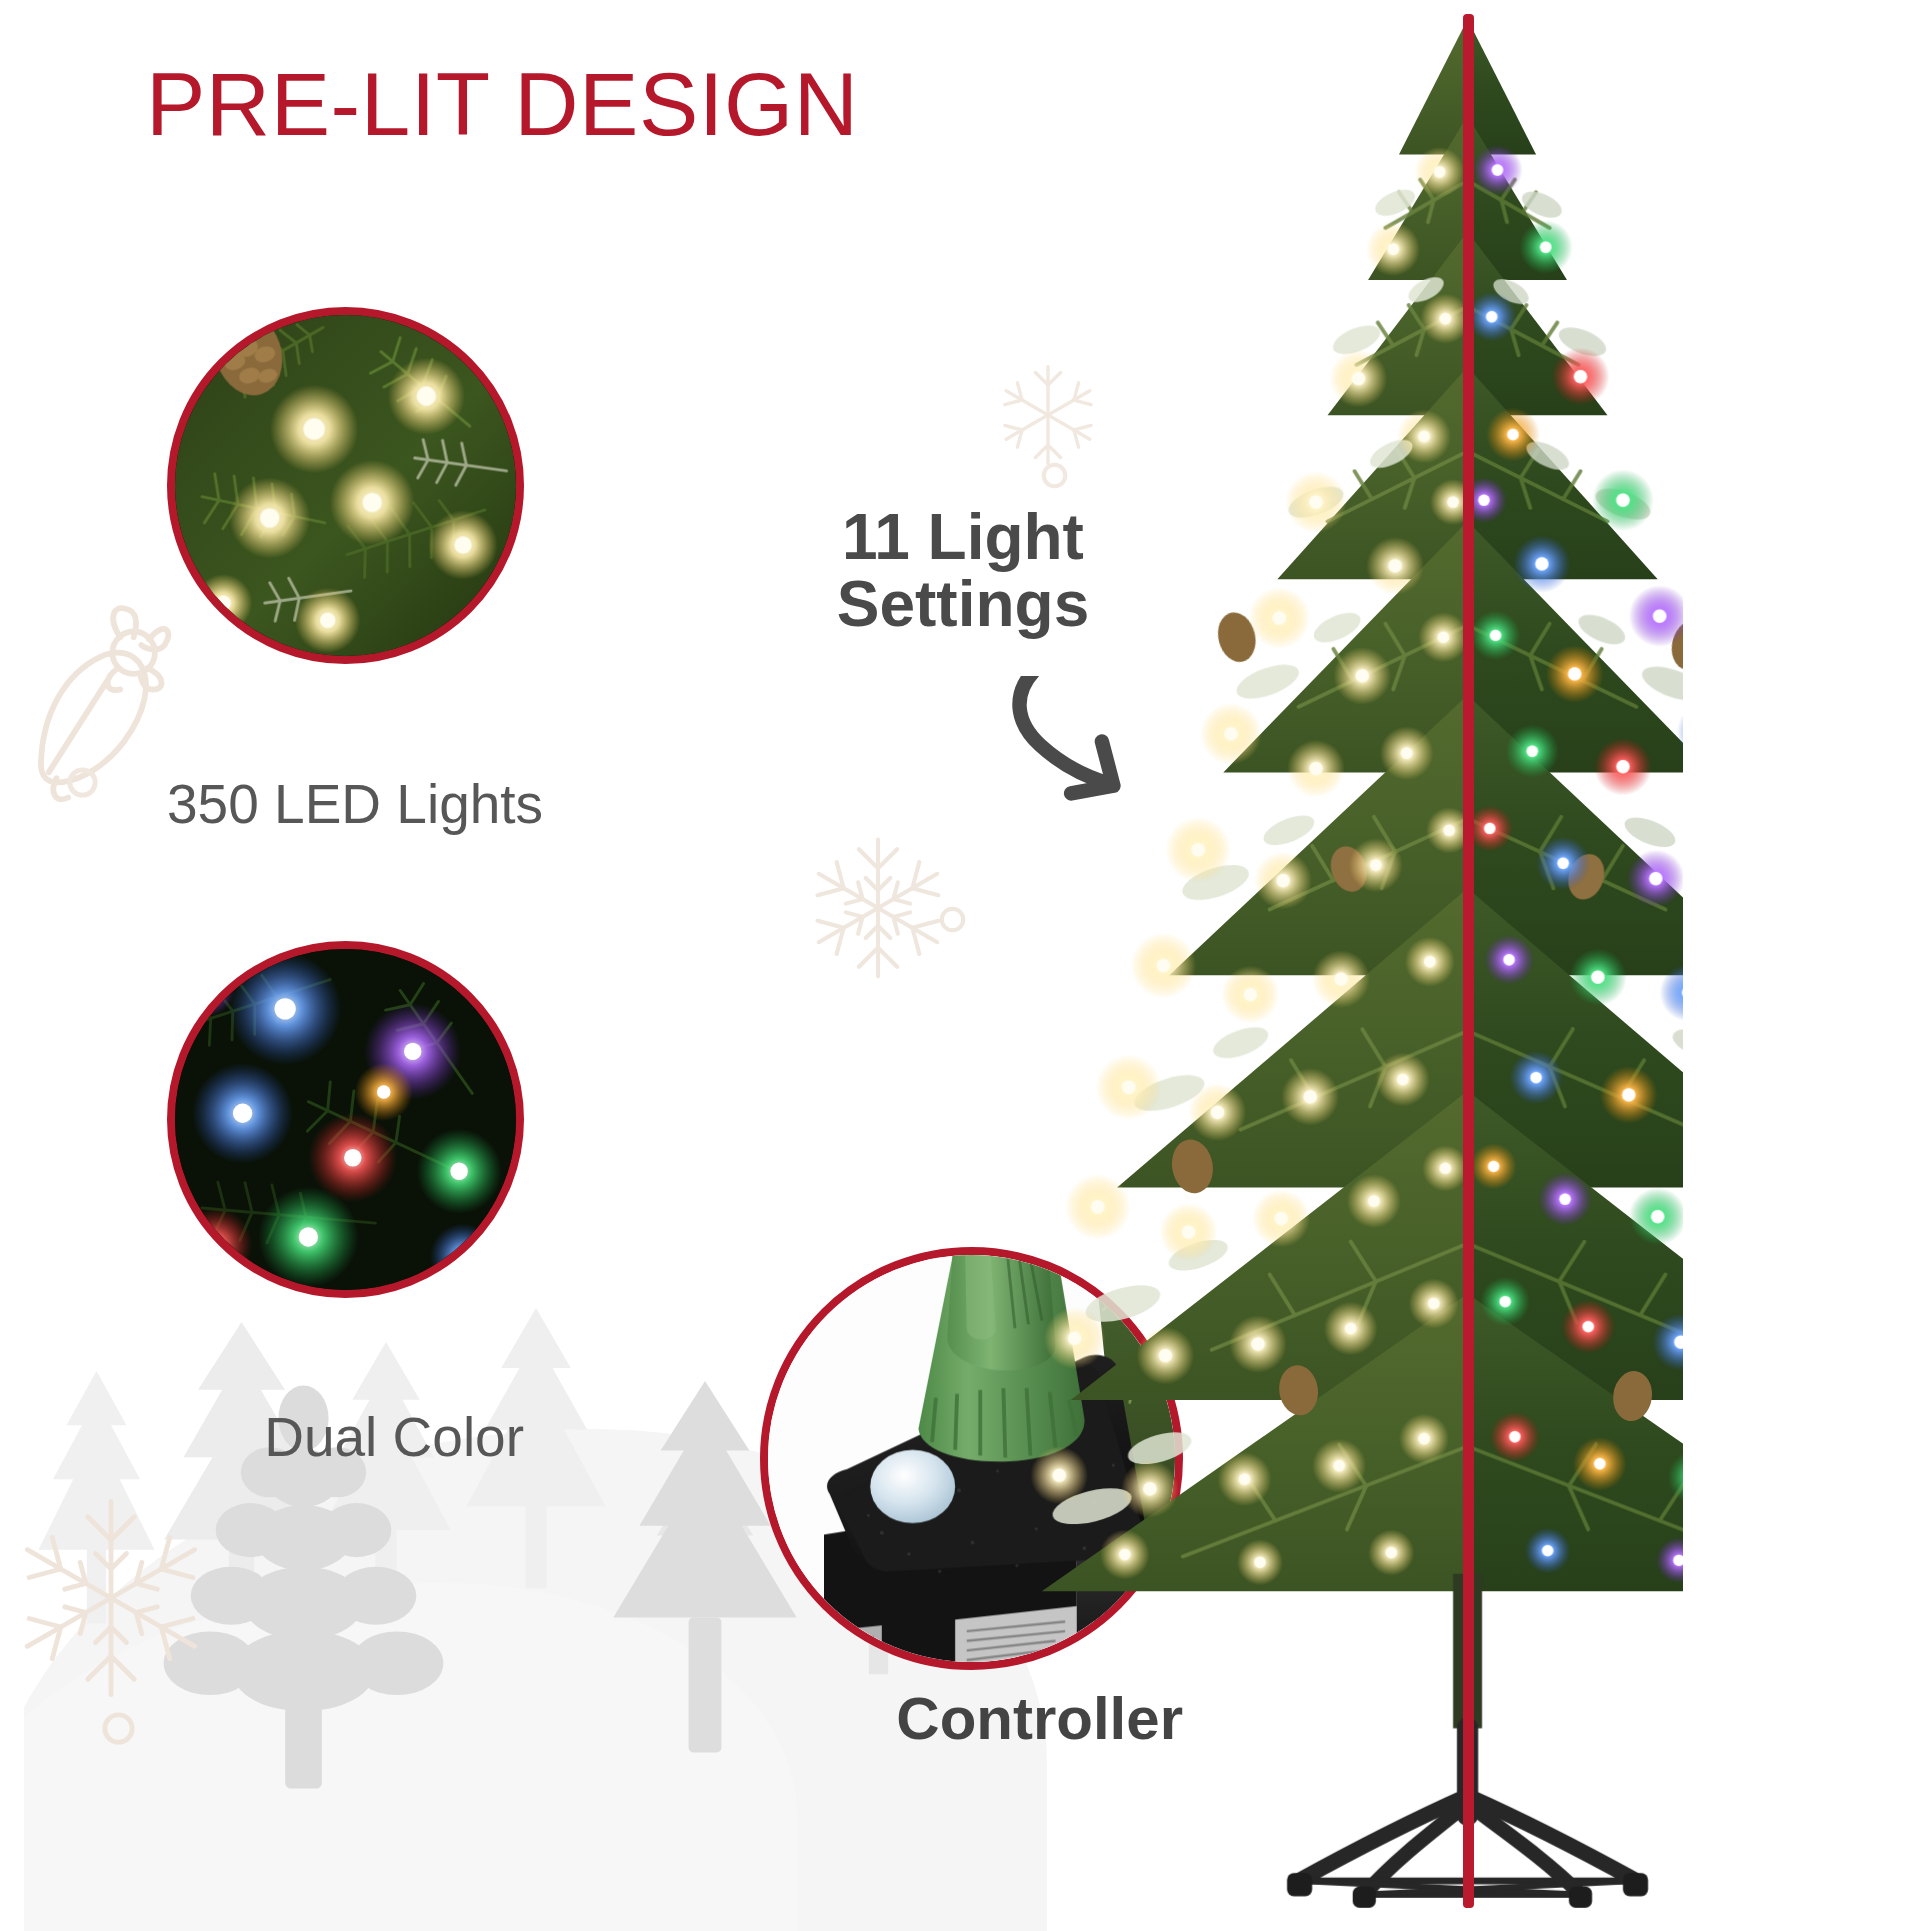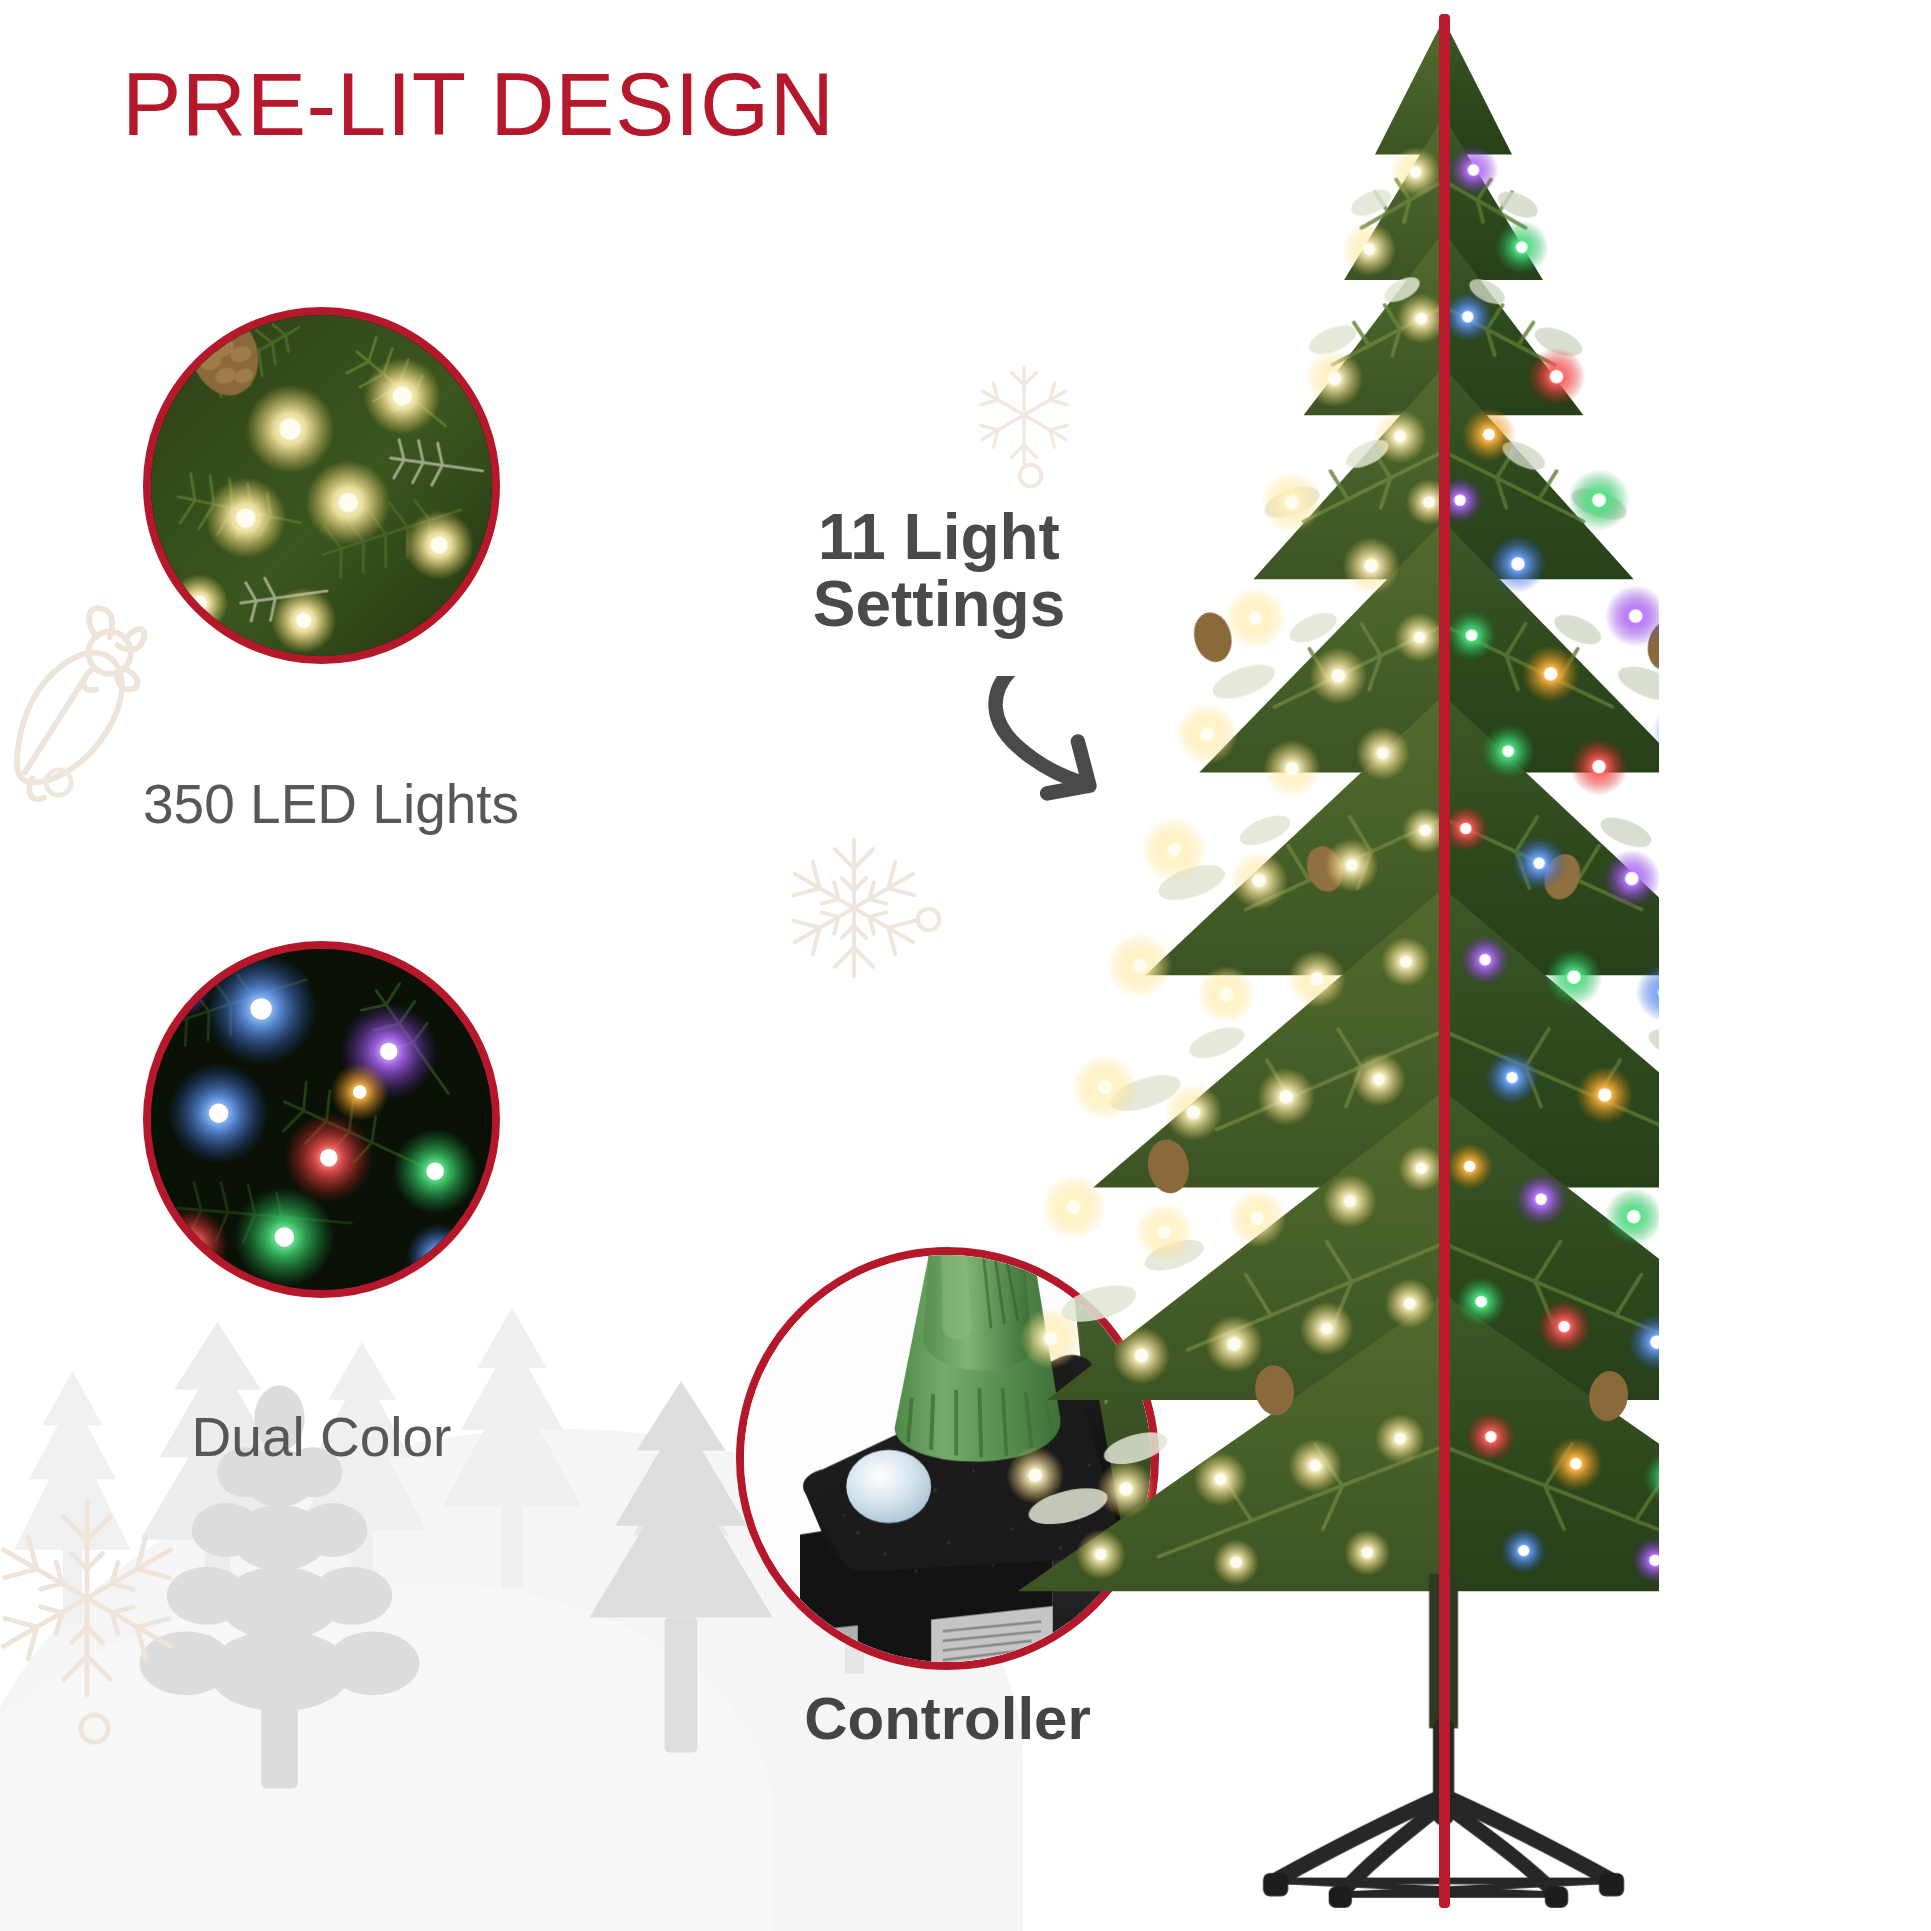--- a/index.html
+++ b/index.html
@@ -2,21 +2,21 @@
 <html><head>
 <meta charset="utf-8">
 <style>
   html,body{margin:0;padding:0;}
   body{
     width:1931px;height:1931px;overflow:hidden;
     background:#ffffff;
     font-family:"Liberation Sans","DejaVu Sans",sans-serif;
     position:relative;
   }
-  #stage{position:absolute;inset:0;width:1659px;height:1931px;overflow:hidden;background:#fff;}
+  #stage{position:absolute;inset:0;width:1659px;height:1931px;overflow:hidden;background:#fff;margin-left:24px;}
 
   
   .bg-layer{position:absolute;inset:0;pointer-events:none;}
   .snow-ground{position:absolute;left:-39px;bottom:0;width:1062px;height:502px;
     background:#f5f5f5;border-radius:60% 45% 0 0 / 90% 70% 0 0;}
   .snow-ground2{position:absolute;left:-77px;bottom:0;width:850px;height:348px;
     background:#f7f7f7;border-radius:70% 50% 0 0 / 100% 80% 0 0;}
 
   .silo{position:absolute;bottom:0;}
   .silo svg{display:block;}
@@ -35,21 +35,21 @@
   .circle-inset{
     position:absolute;border-radius:50%;
     border:8.7px solid #B5182B;
     overflow:hidden;
     box-sizing:border-box;
     background:#0b1406;
   }
   .circle-inset .photo{position:absolute;inset:-1.9px;}
 
   .caption{
-    position:absolute;text-align:center;white-space:nowrap;
+    position:absolute;text-align:right;white-space:nowrap;
     color:#575757;font-size:55px;font-weight:400;
   }
   .caption.bold{color:#444;font-weight:700;}
 
   
   .callout{
     position:absolute;left:794px;top:504px;width:290px;
     text-align:center;color:#4a4a4a;
     font-size:64px;line-height:1.05;font-weight:700;
   }

